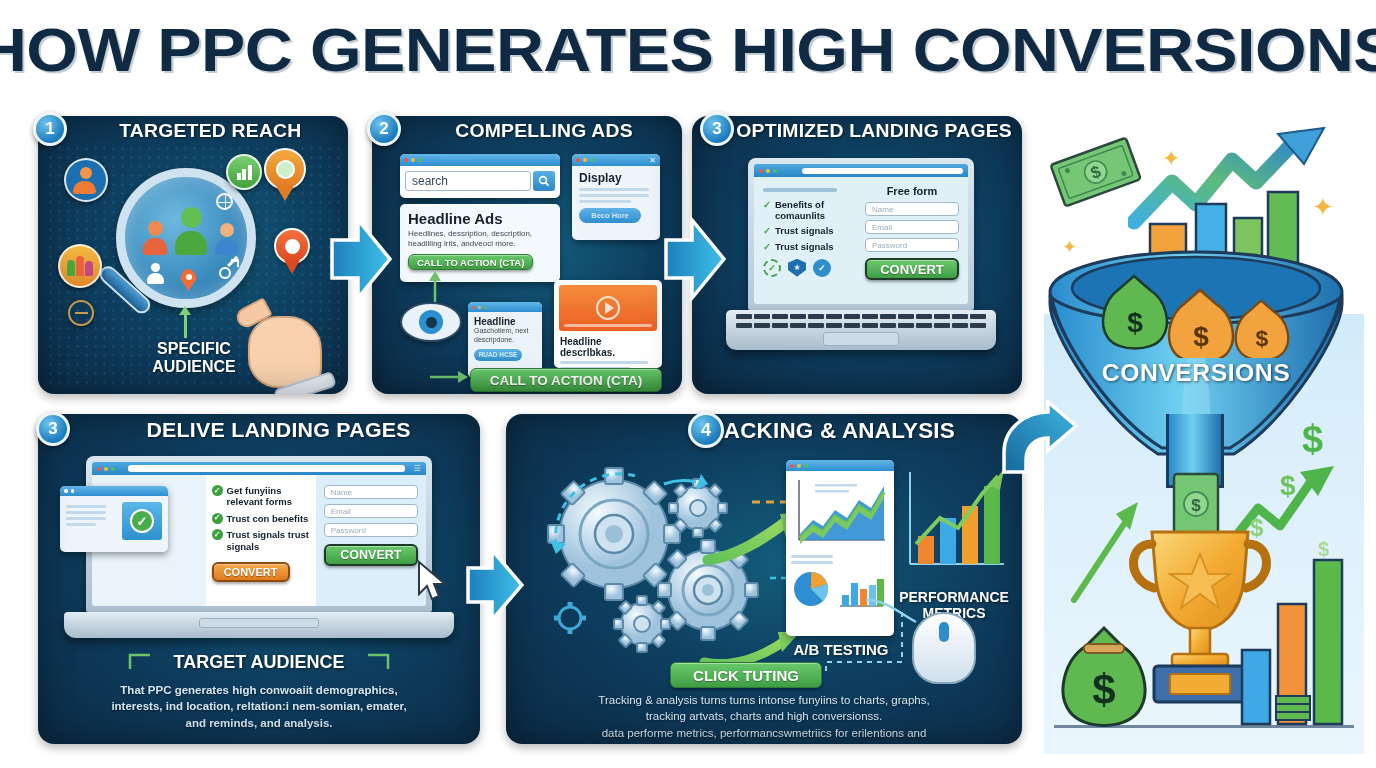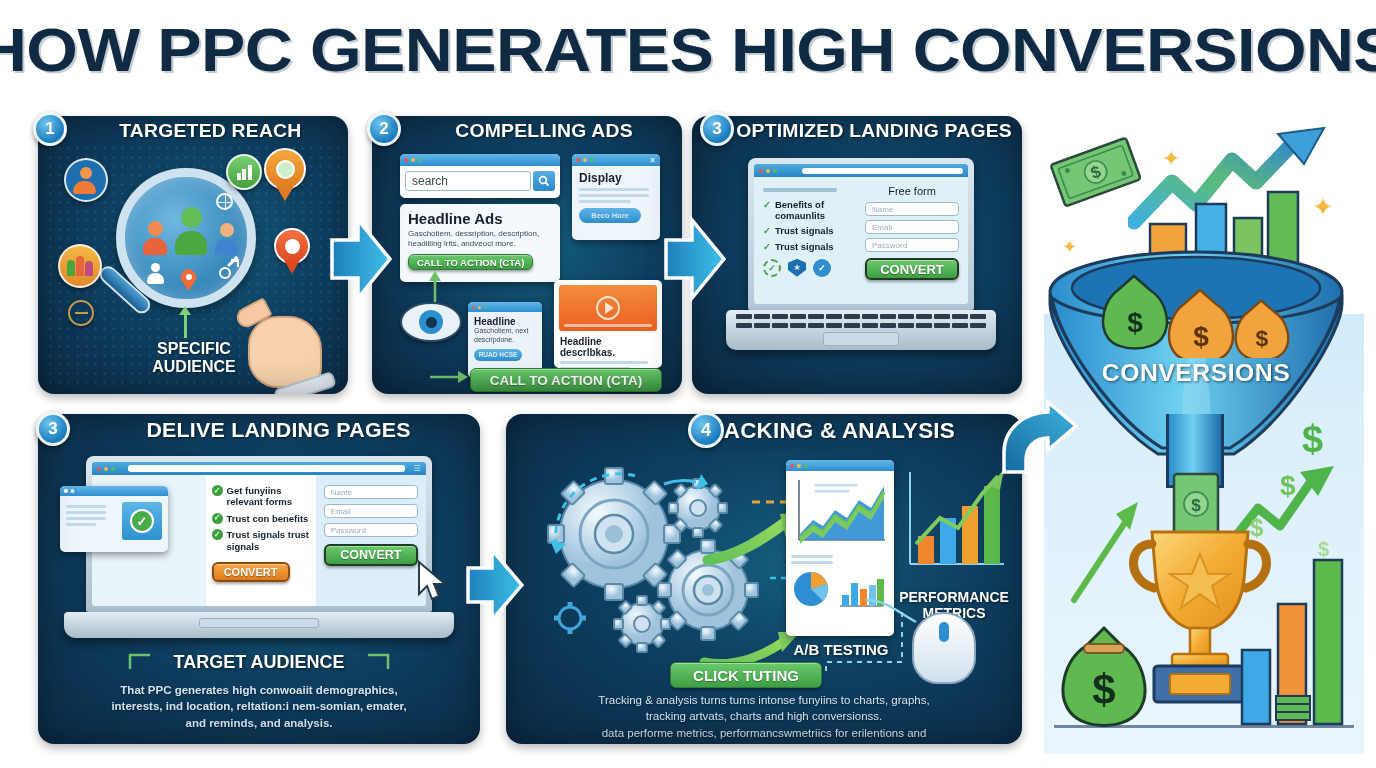--- a/index.html
+++ b/index.html
@@ -262,21 +262,21 @@
               <circle cx="5" cy="5" r="3.4" fill="none" stroke="#fff" stroke-width="1.6"></circle>
               <line x1="7.6" y1="7.6" x2="10.5" y2="10.5" stroke="#fff" stroke-width="1.8"></line>
             </svg>
         </div>
       </div>
     </div>
 
     <div class="win" style="left:28px; top:88px; width:160px; height:78px; background:#f4f9fd;">
       <div style="padding:6px 8px;">
         <div style="font-size:15px; font-weight:700; color:#17212b;">Headline Ads</div>
-        <div style="font-size:8px; color:#3d4a55; line-height:1.25; margin-top:2px;">Gaschotiem, dessription, description,</div>
+        <div style="font-size:8px; color:#3d4a55; line-height:1.25; margin-top:2px;">Heedlines, dessription, description,</div>
         <div style="font-size:8px; color:#3d4a55; line-height:1.25;">headilling lrits, andveocl more.</div>
         <div class="cta" style="margin-top:5px; height:16px; padding:0 8px; font-size:9.5px;">CALL TO ACTION (CTA)</div>
       </div>
     </div>
 
     <div class="win" style="left:200px; top:38px; width:88px; height:86px; background:#eef6fc;">
       <div class="winbar" style="justify-content:flex-start;">
         <span class="dot r"></span>
         <span class="dot y"></span>
         <span class="dot g"></span>
@@ -387,21 +387,21 @@
               <div style="width:18px;height:18px;border-radius:50%;border:2px dashed #4aa14c;
                           display:flex;align-items:center;justify-content:center;color:#3da03f;font-size:9px;font-weight:900;">✓</div>
               <div style="width:18px;height:18px;background:#1d6fb0;
                           clip-path:polygon(50% 0,100% 22%,100% 62%,50% 100%,0 62%,0 22%);
                           display:flex;align-items:center;justify-content:center;color:#fff;font-size:8px;">★</div>
               <div style="width:18px;height:18px;border-radius:50%;background:#2f8ecd;
                           display:flex;align-items:center;justify-content:center;color:#fff;font-size:9px;font-weight:900;">✓</div>
             </div>
           </div>
           <div style="width:50%; padding-left:4px;">
-            <div style="text-align:center;font-size:11px;font-weight:400;color:#15212c;margin-bottom:5px;">Free form</div>
+            <div style="text-align:center;font-size:11px;font-weight:700;color:#15212c;margin-bottom:5px;">Free form</div>
             <div class="field" style="height:14px;font-size:8px;margin-bottom:4px;">Name</div>
             <div class="field" style="height:14px;font-size:8px;margin-bottom:4px;">Email</div>
             <div class="field" style="height:14px;font-size:8px;margin-bottom:6px;">Password</div>
             <div class="cta" style="height:22px;width:100%;font-size:13px;border:2px solid #1d3b26;">CONVERT</div>
           </div>
         </div>
       </div>
     </div>
 
     <div style="position:absolute; left:34px; top:194px; width:270px; height:40px;

